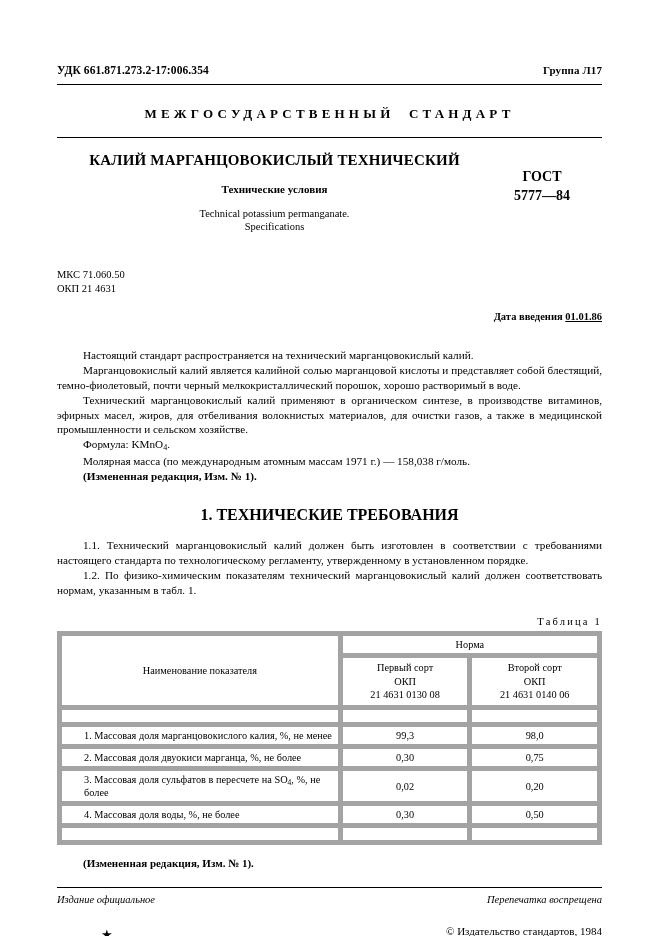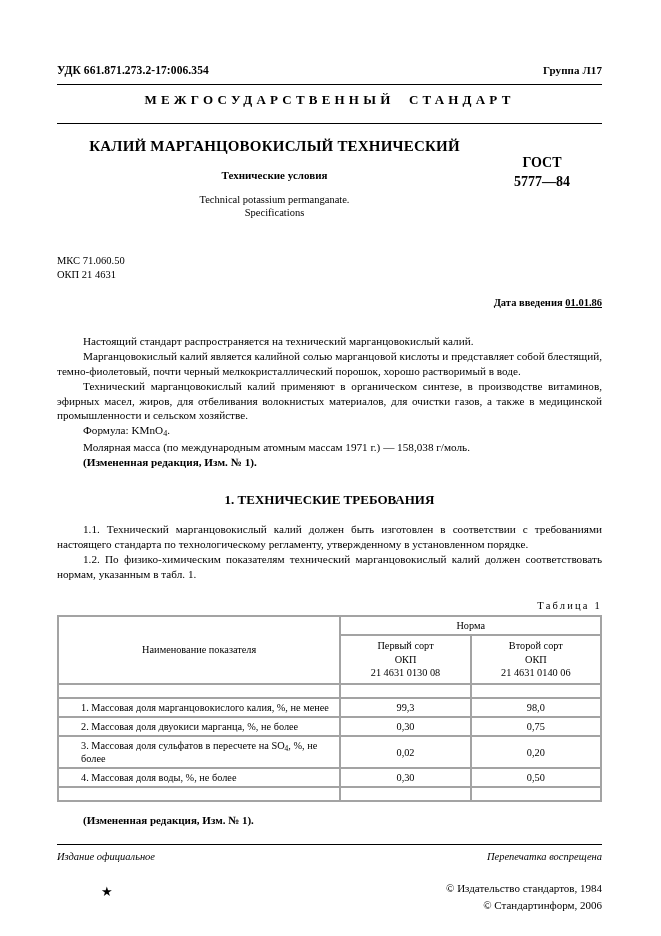--- a/index.html
+++ b/index.html
@@ -46,20 +46,21 @@
     margin-top: 8px;
   }
 
   .mgs-band {
     text-align: center;
     font-size: 13px;
     font-weight: bold;
     letter-spacing: 4.2px;
     padding: 7px 0 7px 0;
     word-spacing: 7px;
+    margin-top: 14px;
   }
 
   .title-block {
     position: relative;
     margin-top: 14px;
     min-height: 86px;
   }
   .doc-title {
     text-align: center;
     font-size: 15px;
@@ -115,41 +116,41 @@
     text-align: justify;
   }
   .body-text p {
     margin: 0;
     text-indent: 26px;
   }
   .bold { font-weight: bold; }
 
   .section-head {
     text-align: center;
-    font-size: 13px;
+    font-size: 16px;
     font-weight: bold;
     margin-top: 22px;
     margin-bottom: 14px;
   }
 
   .table-caption {
     text-align: right;
     font-size: 10.5px;
     letter-spacing: 2.2px;
     margin-top: 18px;
     margin-bottom: 4px;
   }
 
   table.spec {
     width: 100%;
     border-collapse: collapse;
     font-size: 10.3px;
   }
   table.spec td, table.spec th {
-    border: 2px solid #a3a3a3;
+    border: 5px solid #a3a3a3;
     padding: 3px 4px;
     vertical-align: middle;
     font-weight: normal;
     font-family: Liberation Serif, serif;
   }
   table.spec .hdr-center {
     text-align: center;
   }
   table.spec .name-col {
     width: 52%;

